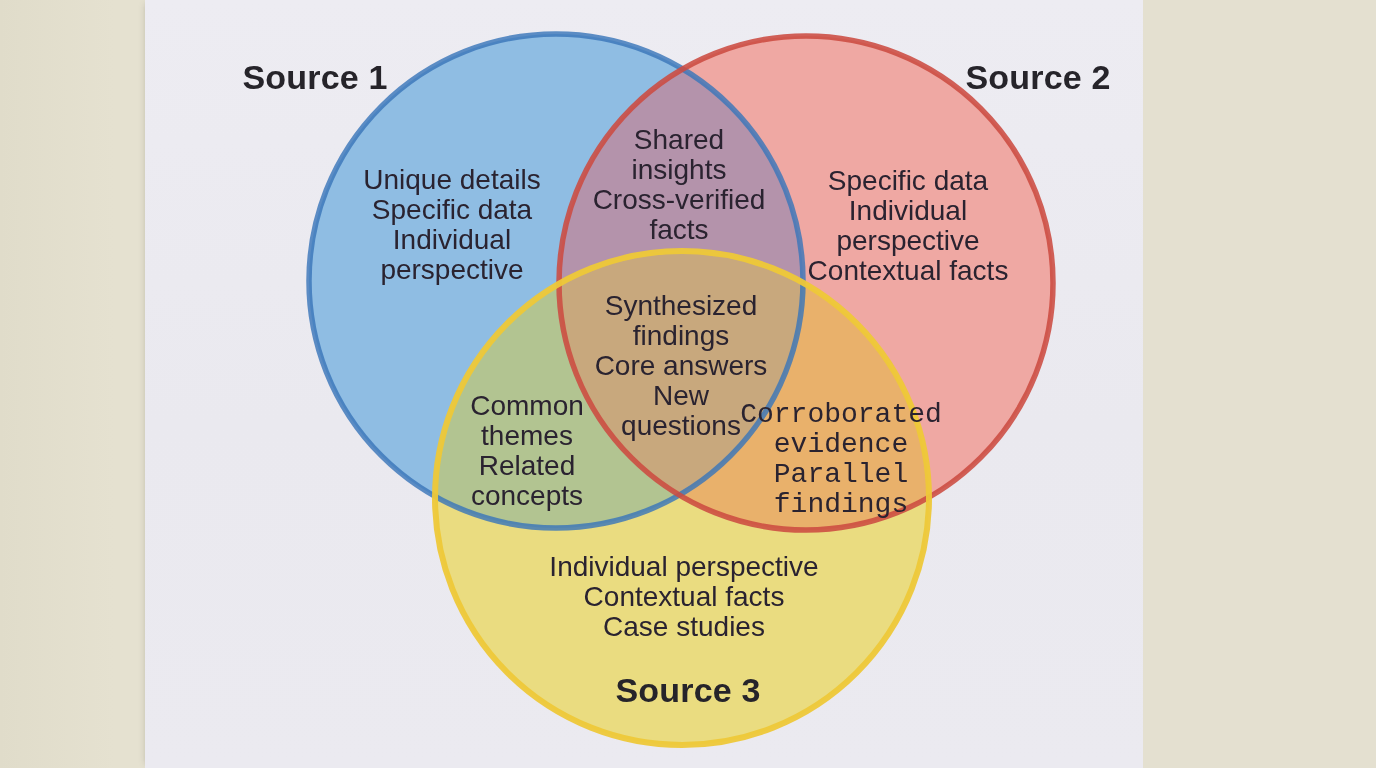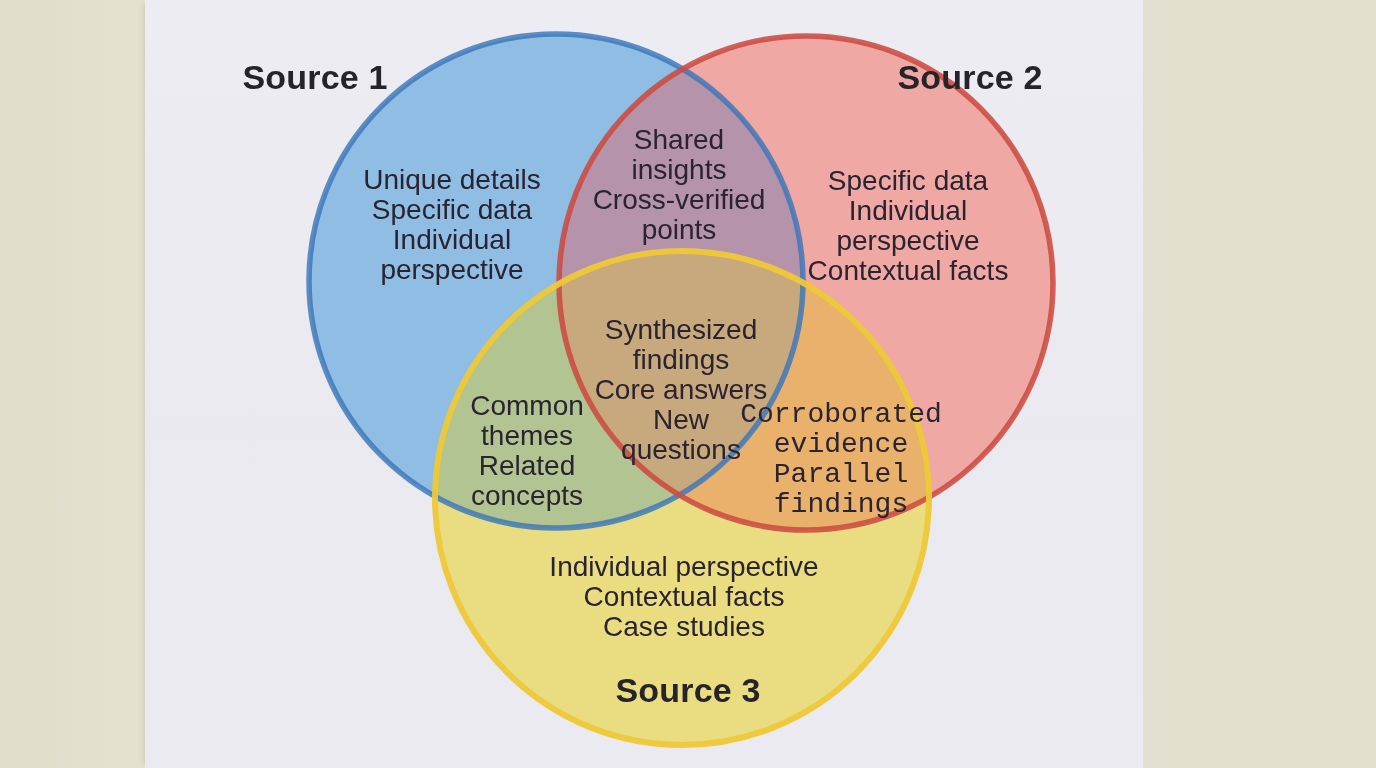--- a/index.html
+++ b/index.html
@@ -85,21 +85,21 @@
         <circle cx="682" cy="498" r="247" fill="#c8a87d"></circle>
       </g>
     </g>
 
     <circle cx="556" cy="281" r="247" fill="none" stroke-width="5.5" opacity="0.82" stroke="#3a76ba"></circle>
     <circle cx="806" cy="283" r="247" fill="none" stroke-width="5.5" opacity="0.88" stroke="#cc4b41"></circle>
     <circle cx="682" cy="498" r="247" fill="none" stroke-width="6" opacity="0.95" stroke="#eec838"></circle>
   </svg>
 
   <div class="set-title" style="left:315px; top:77px;">Source 1</div>
-  <div class="set-title" style="left:970px; top:77px;">Source 2</div>
+  <div class="set-title" style="left:1038px; top:77px;">Source 2</div>
   <div class="set-title" style="left:688px; top:690px;">Source 3</div>
 
   <div class="region-label" style="left:452px; top:225px;">
       <div>Unique details</div>
       <div>Specific data</div>
       <div>Individual</div>
       <div>perspective</div>
     </div>
 
   <div class="region-label" style="left:908px; top:226px;">
@@ -112,37 +112,37 @@
   <div class="region-label" style="left:684px; top:597px;">
       <div>Individual perspective</div>
       <div>Contextual facts</div>
       <div>Case studies</div>
     </div>
 
   <div class="region-label" style="left:679px; top:185px;">
       <div>Shared</div>
       <div>insights</div>
       <div>Cross-verified</div>
-      <div>points</div>
+      <div>facts</div>
     </div>
 
   <div class="region-label" style="left:527px; top:451px;">
       <div>Common</div>
       <div>themes</div>
       <div>Related</div>
       <div>concepts</div>
     </div>
 
   <div class="region-label" style="left:841px; top:460px;font-family:Liberation Mono, monospace;">
       <div>Corroborated</div>
       <div>evidence</div>
       <div>Parallel</div>
       <div>findings</div>
     </div>
 
-  <div class="region-label" style="left:681px; top:366px;margin-top:24px;">
+  <div class="region-label" style="left:681px; top:366px;">
       <div>Synthesized</div>
       <div>findings</div>
       <div>Core answers</div>
       <div>New</div>
       <div>questions</div>
     </div>
 </div>
 
 </body></html>

